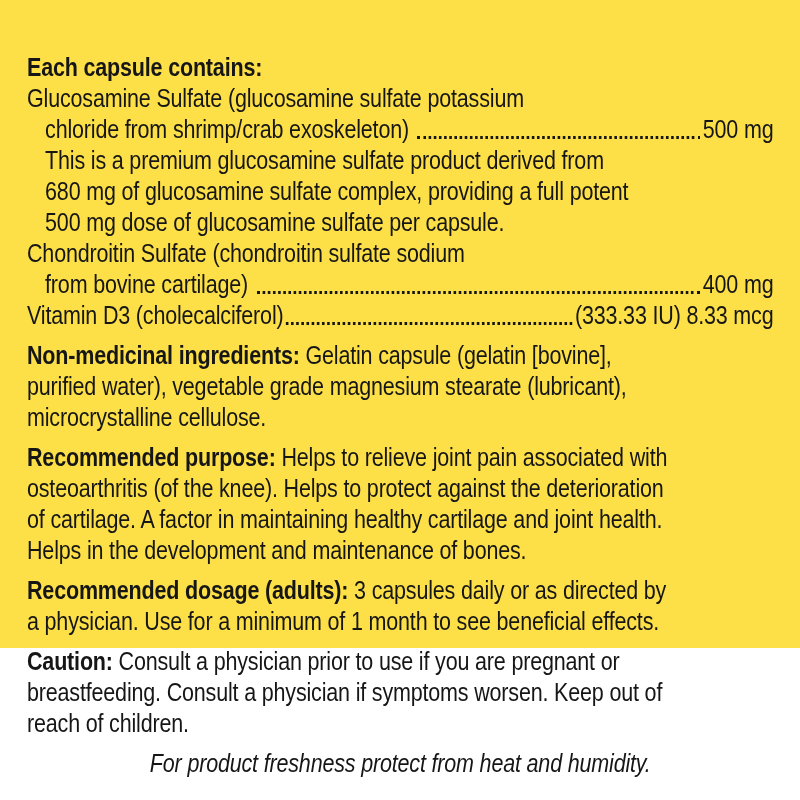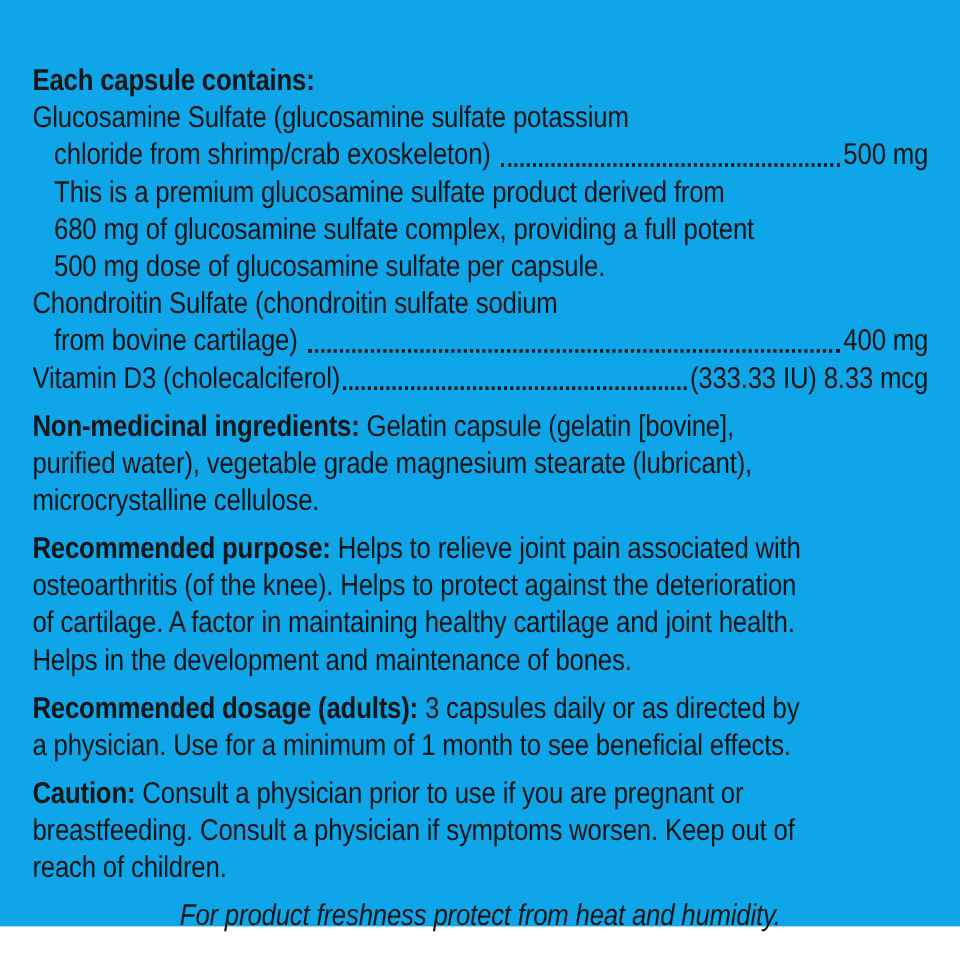--- a/index.html
+++ b/index.html
@@ -9,22 +9,22 @@
     height: 800px;
     background: #ffffff;
     font-family: "Liberation Sans", sans-serif;
     color: #161616;
     overflow: hidden;
   }
   .label-panel {
     position: absolute;
     left: 0; top: 0;
     width: 800px;
-    height: 772px;
-    background: #0ea5e9;
+    height: 648px;
+    background: #fde047;
   }
   .label-content {
     position: absolute;
     left: 27px;
     top: 52px;
     width: 868px;                 
     transform: scaleX(0.86);
     transform-origin: 0 0;
   }
   .line {

